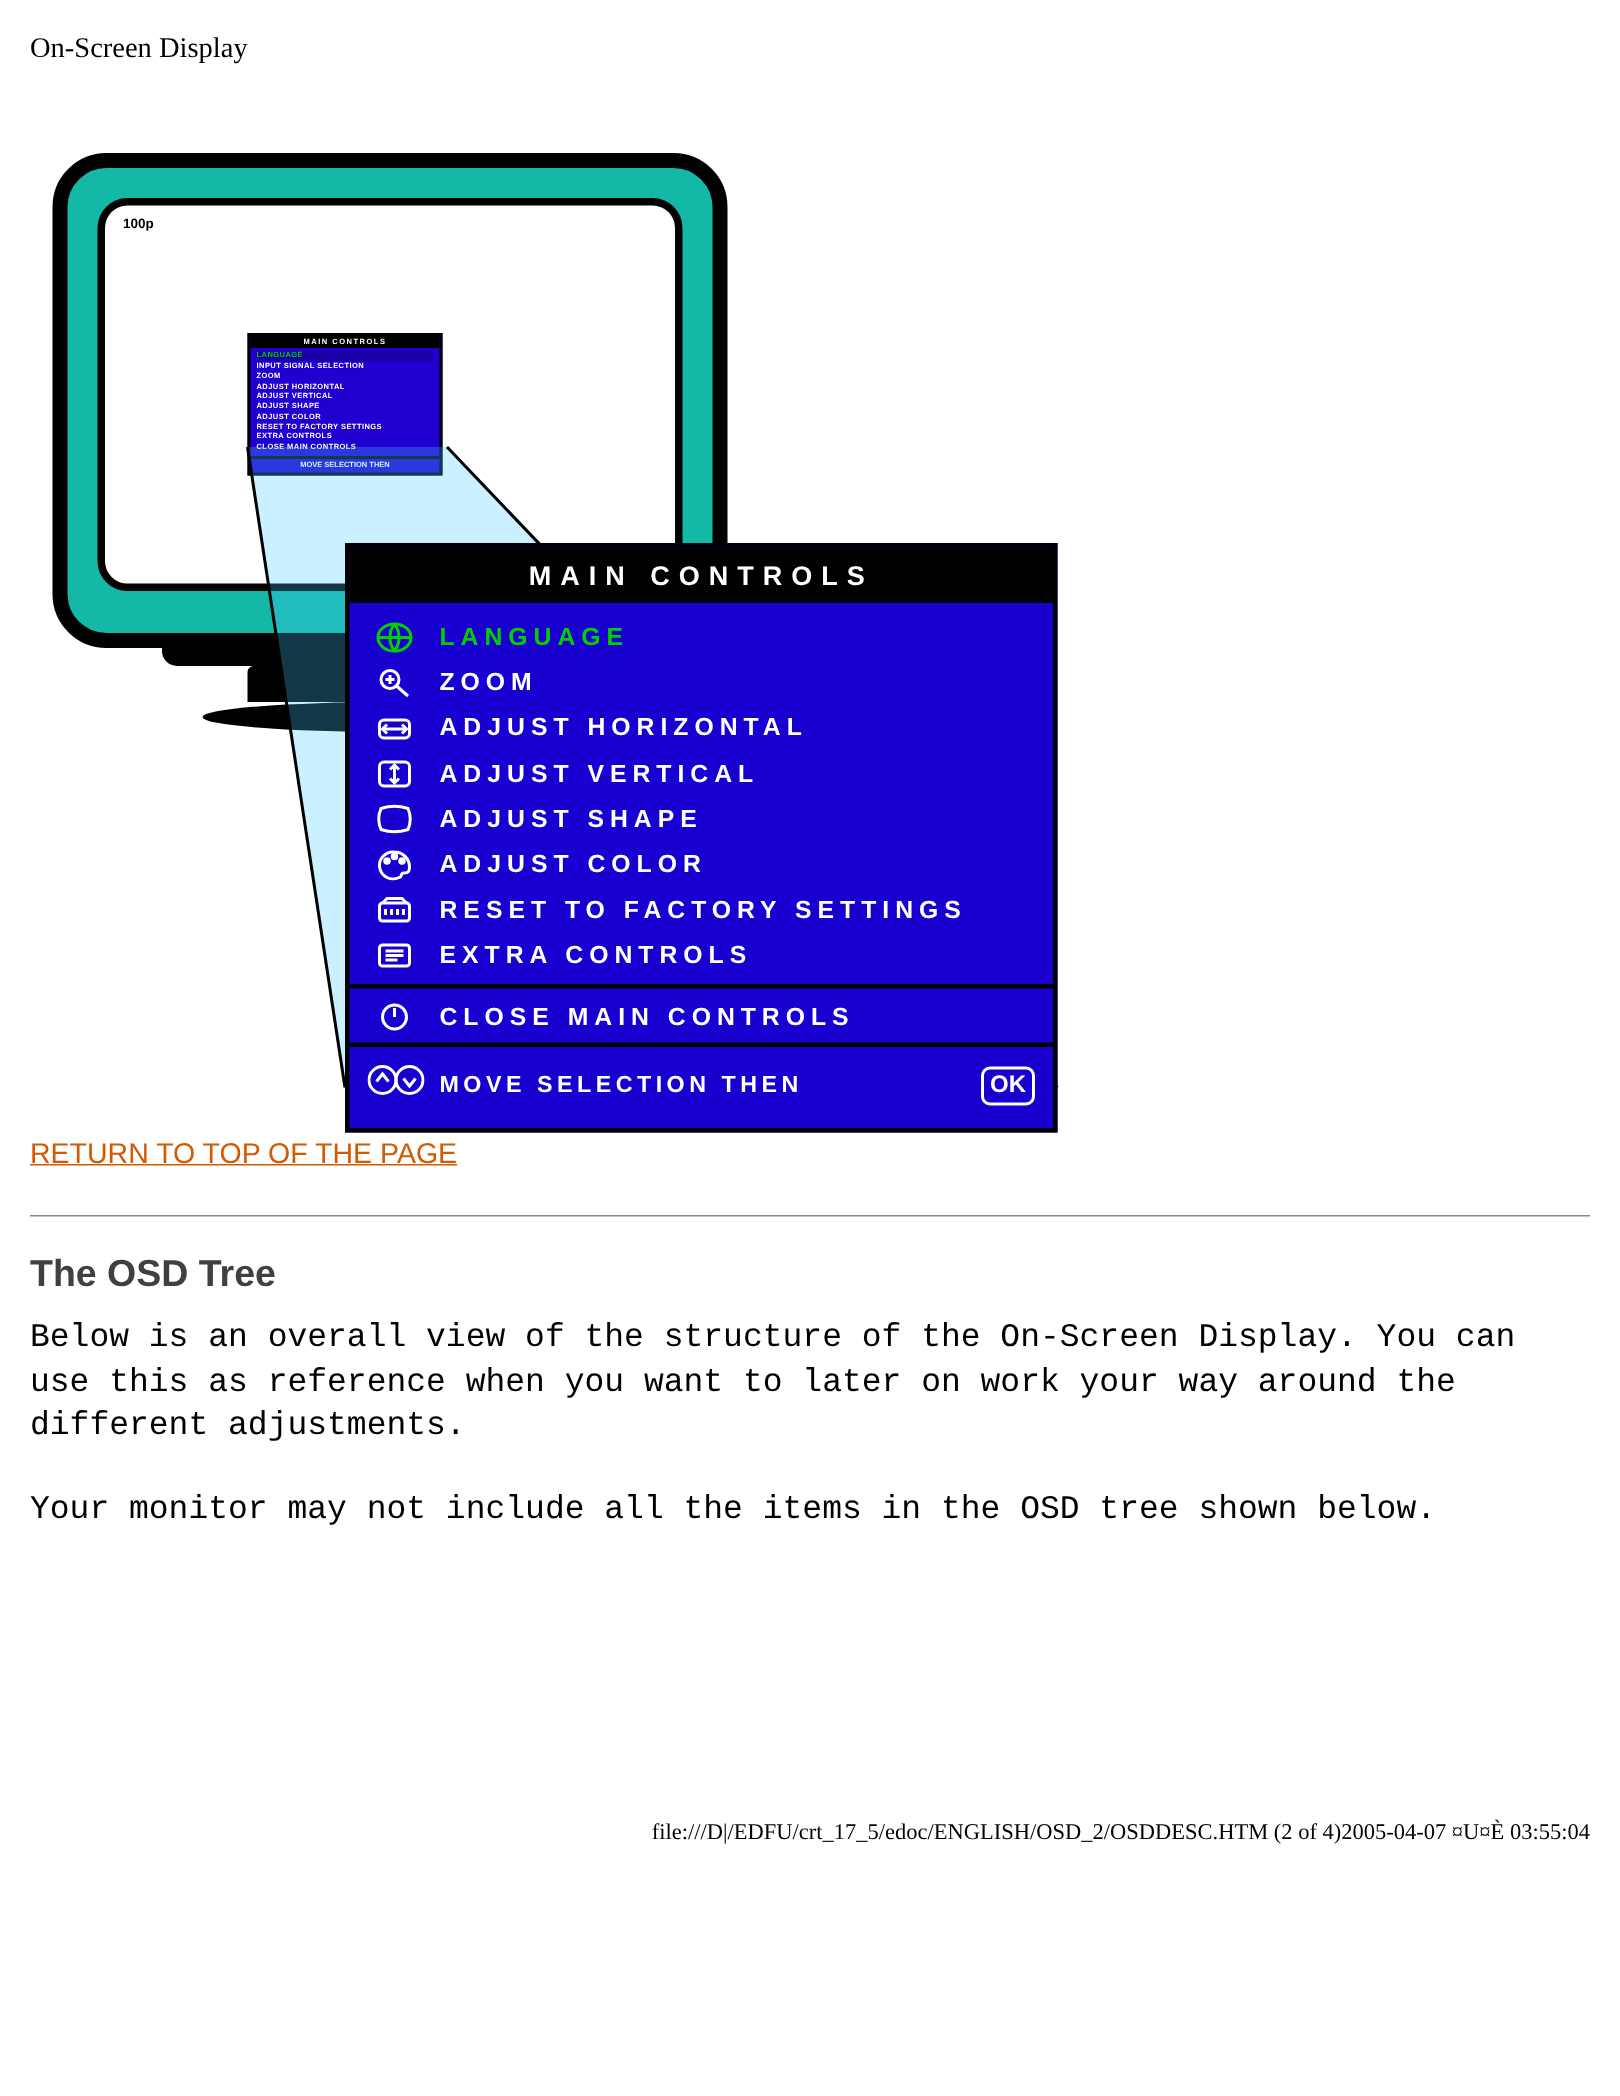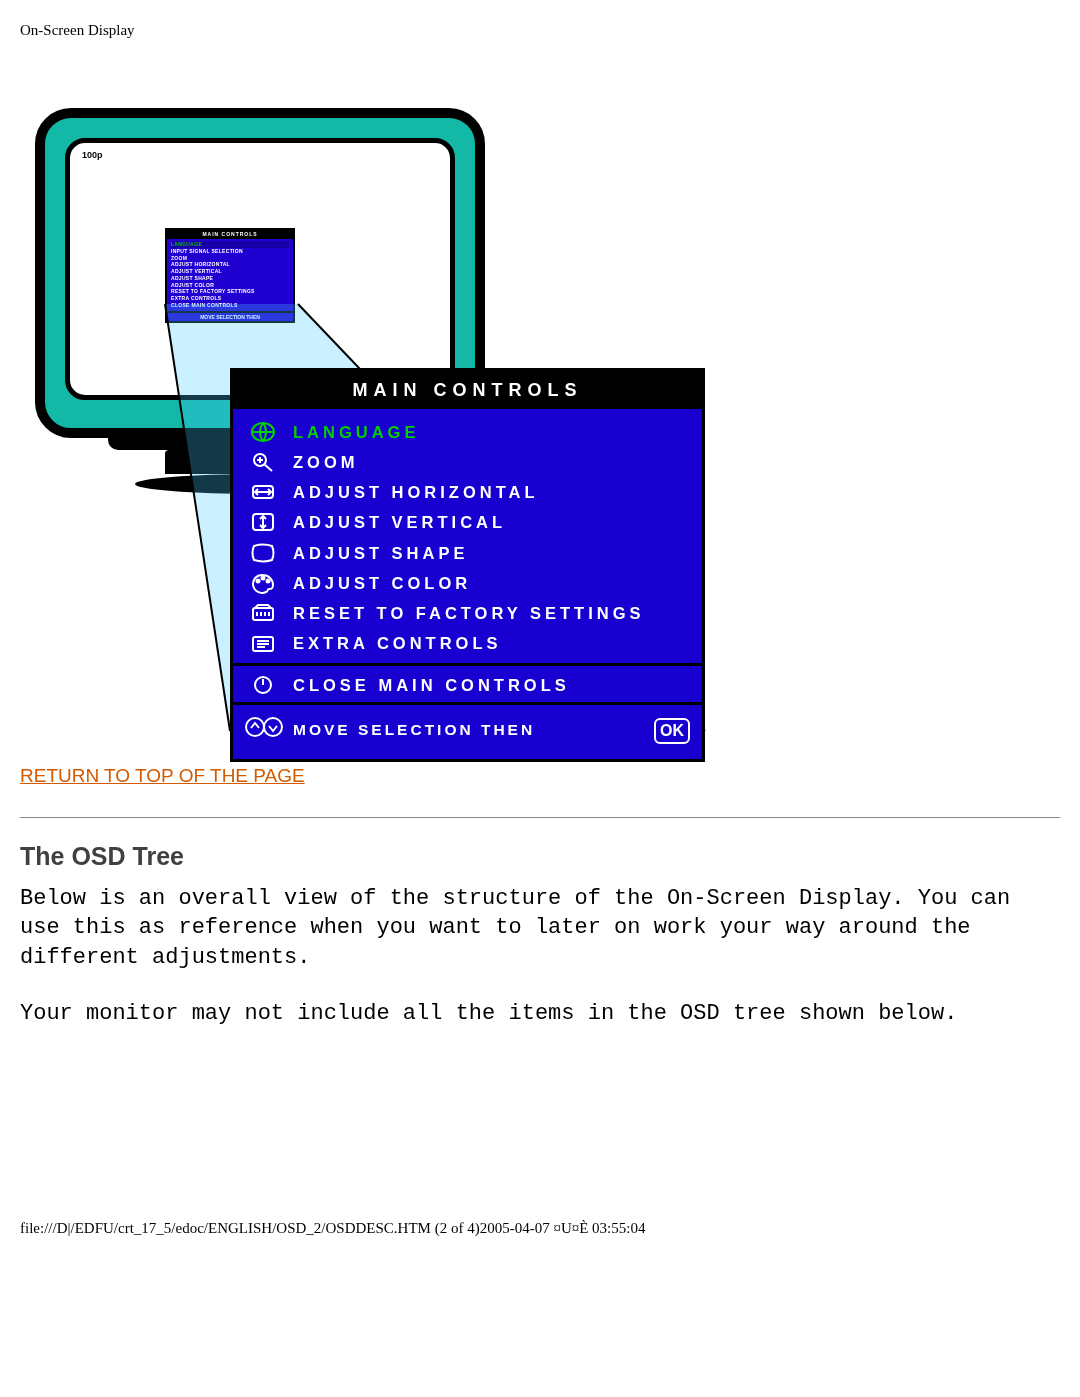--- a/index.html
+++ b/index.html
@@ -6,22 +6,22 @@
   body {
     font-family: "Times New Roman", Times, serif;
     width: 1080px;
     background: #fff;
     color: #000;
     padding: 20px;
     font-size: 22px;
     line-height: 1.35;
   }
   .page-title {
-    font-size: 15px;
-    margin-bottom: 28px;
+    font-size: 19px;
+    margin-bottom: 16px;
   }
 
   
   .illustration {
     position: relative;
     width: 690px;
     height: 675px;
     margin-bottom: 20px;
   }
 
@@ -210,21 +210,21 @@
     font-size: 25px;
     font-weight: bold;
     margin-bottom: 10px;
   }
   p.body-para {
     margin-bottom: 26px;
     font-family: Liberation Mono, monospace;
   }
   .footer-path {
     margin-top: 190px;
-    text-align: left;
+    text-align: right;
     font-size: 15px;
   }
 </style>
 </head>
 <body>
 
 <div class="page-title">On-Screen Display</div>
 
 <div class="illustration">
 

